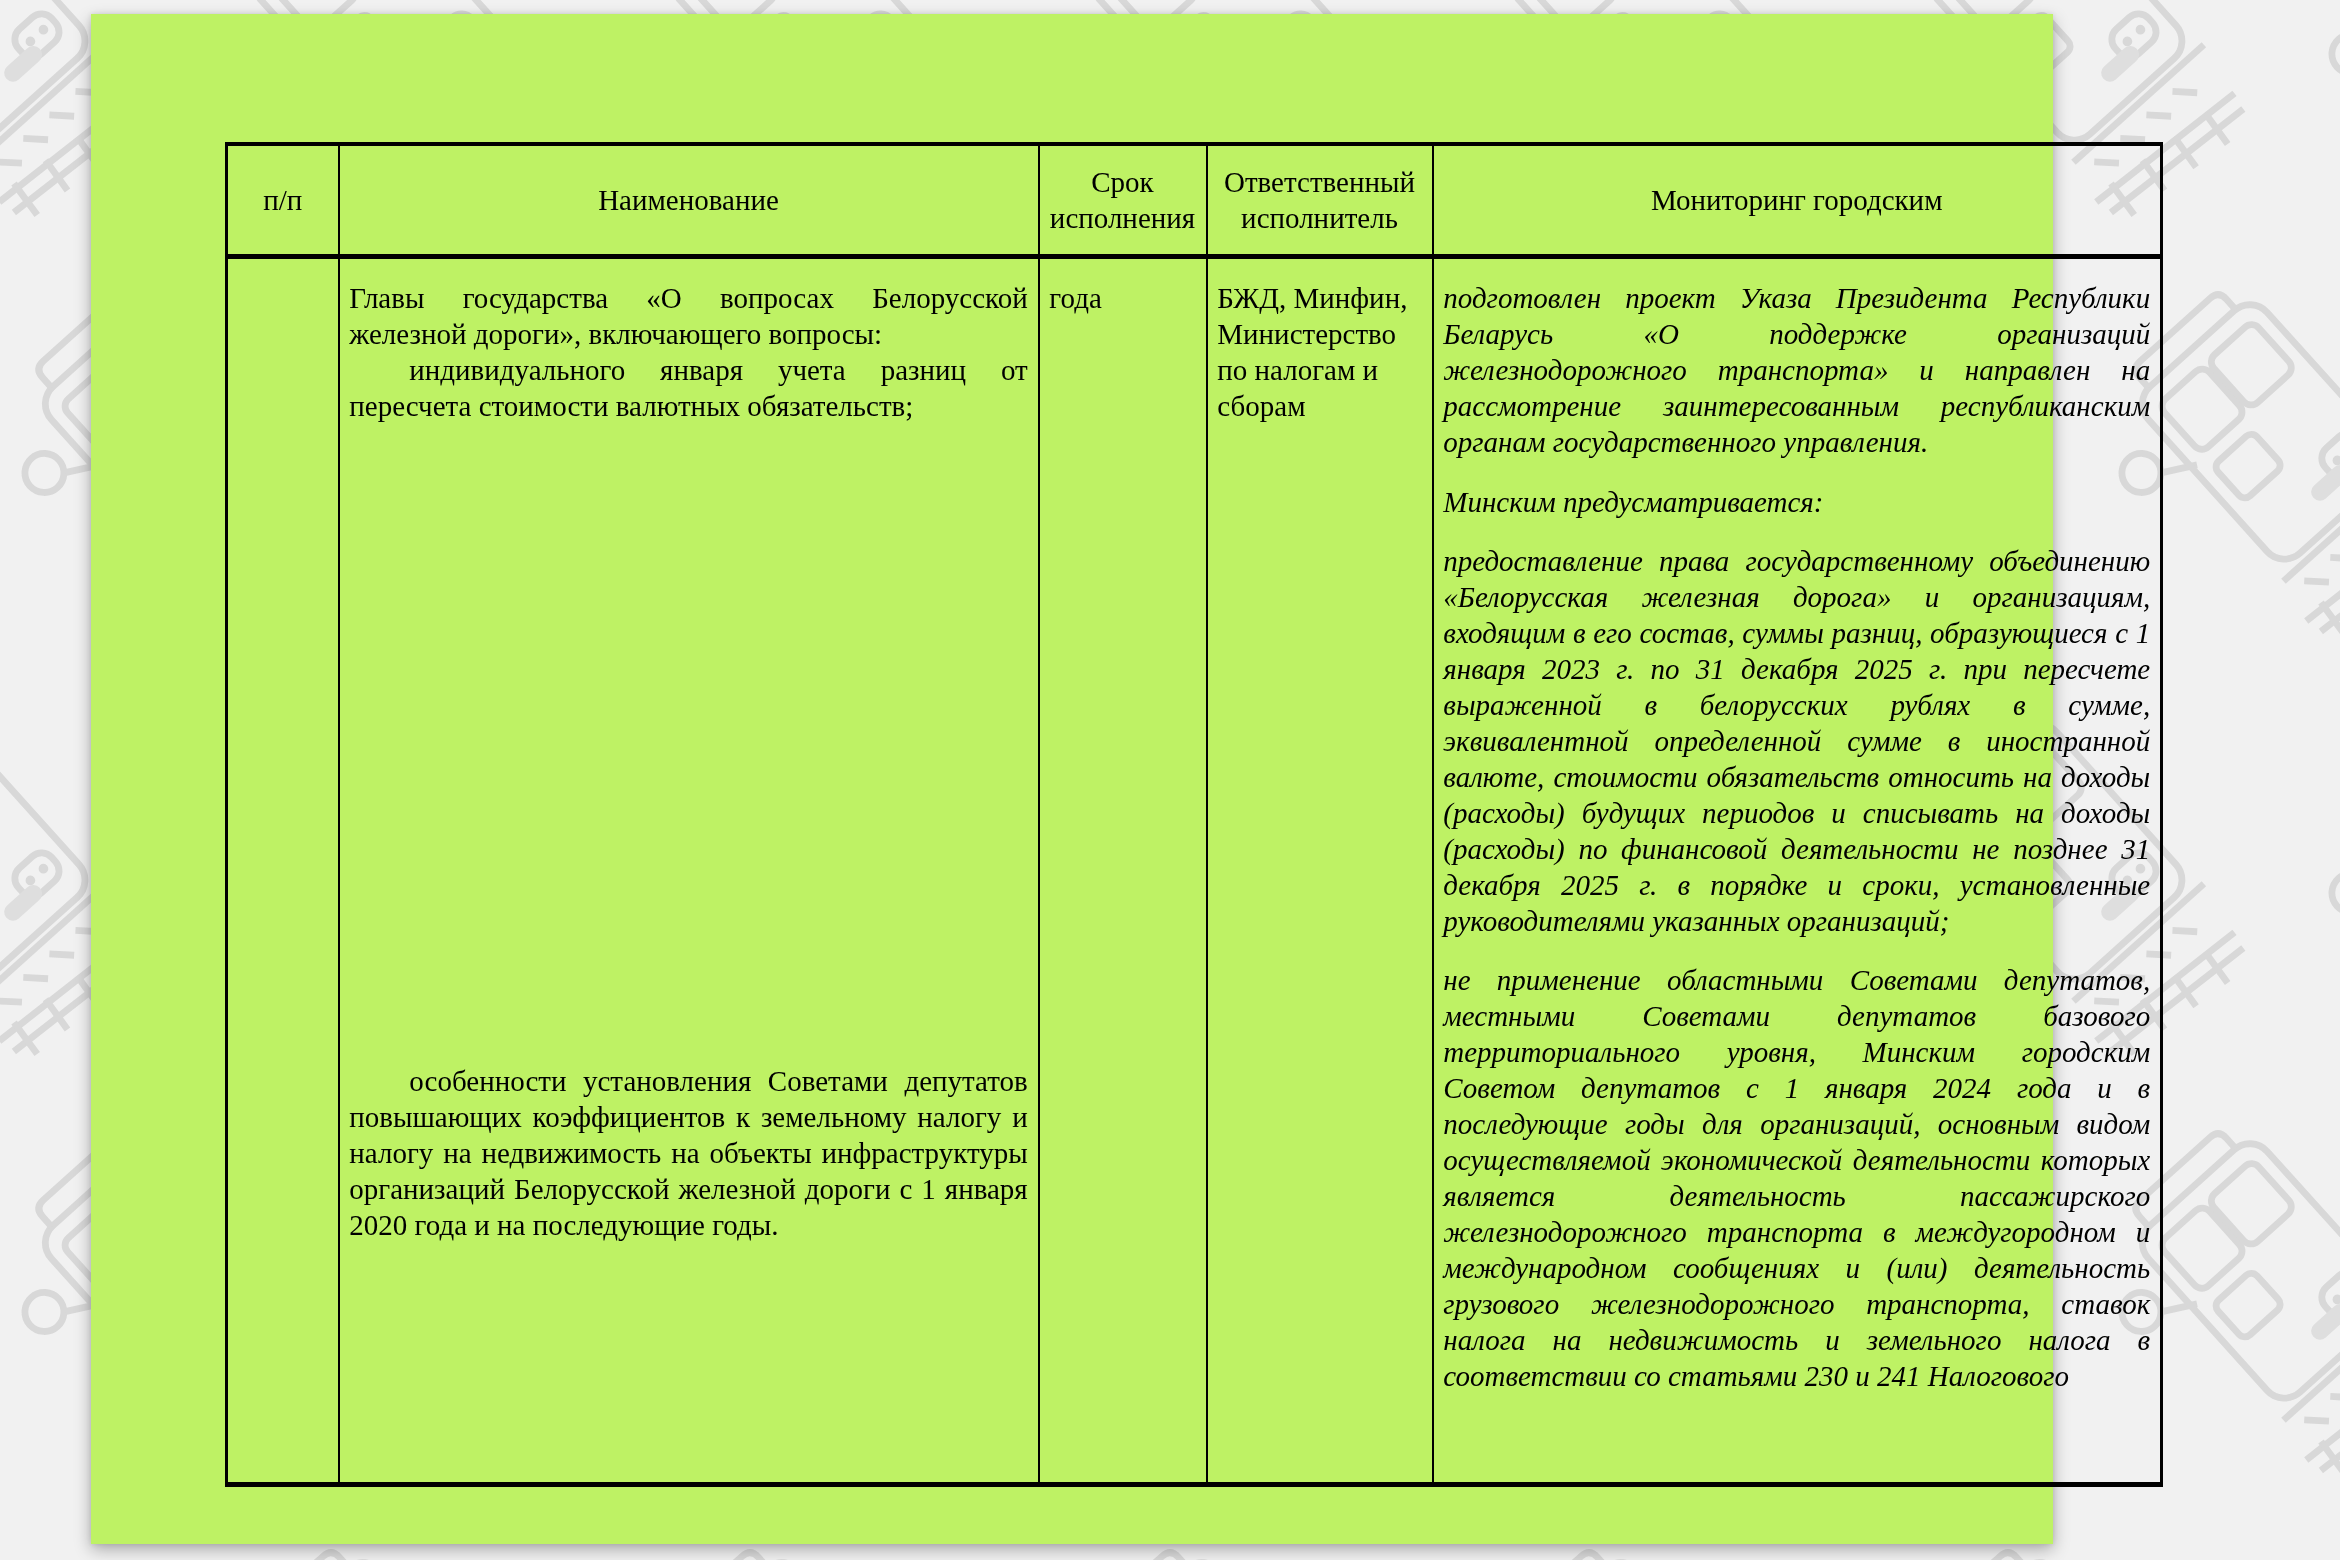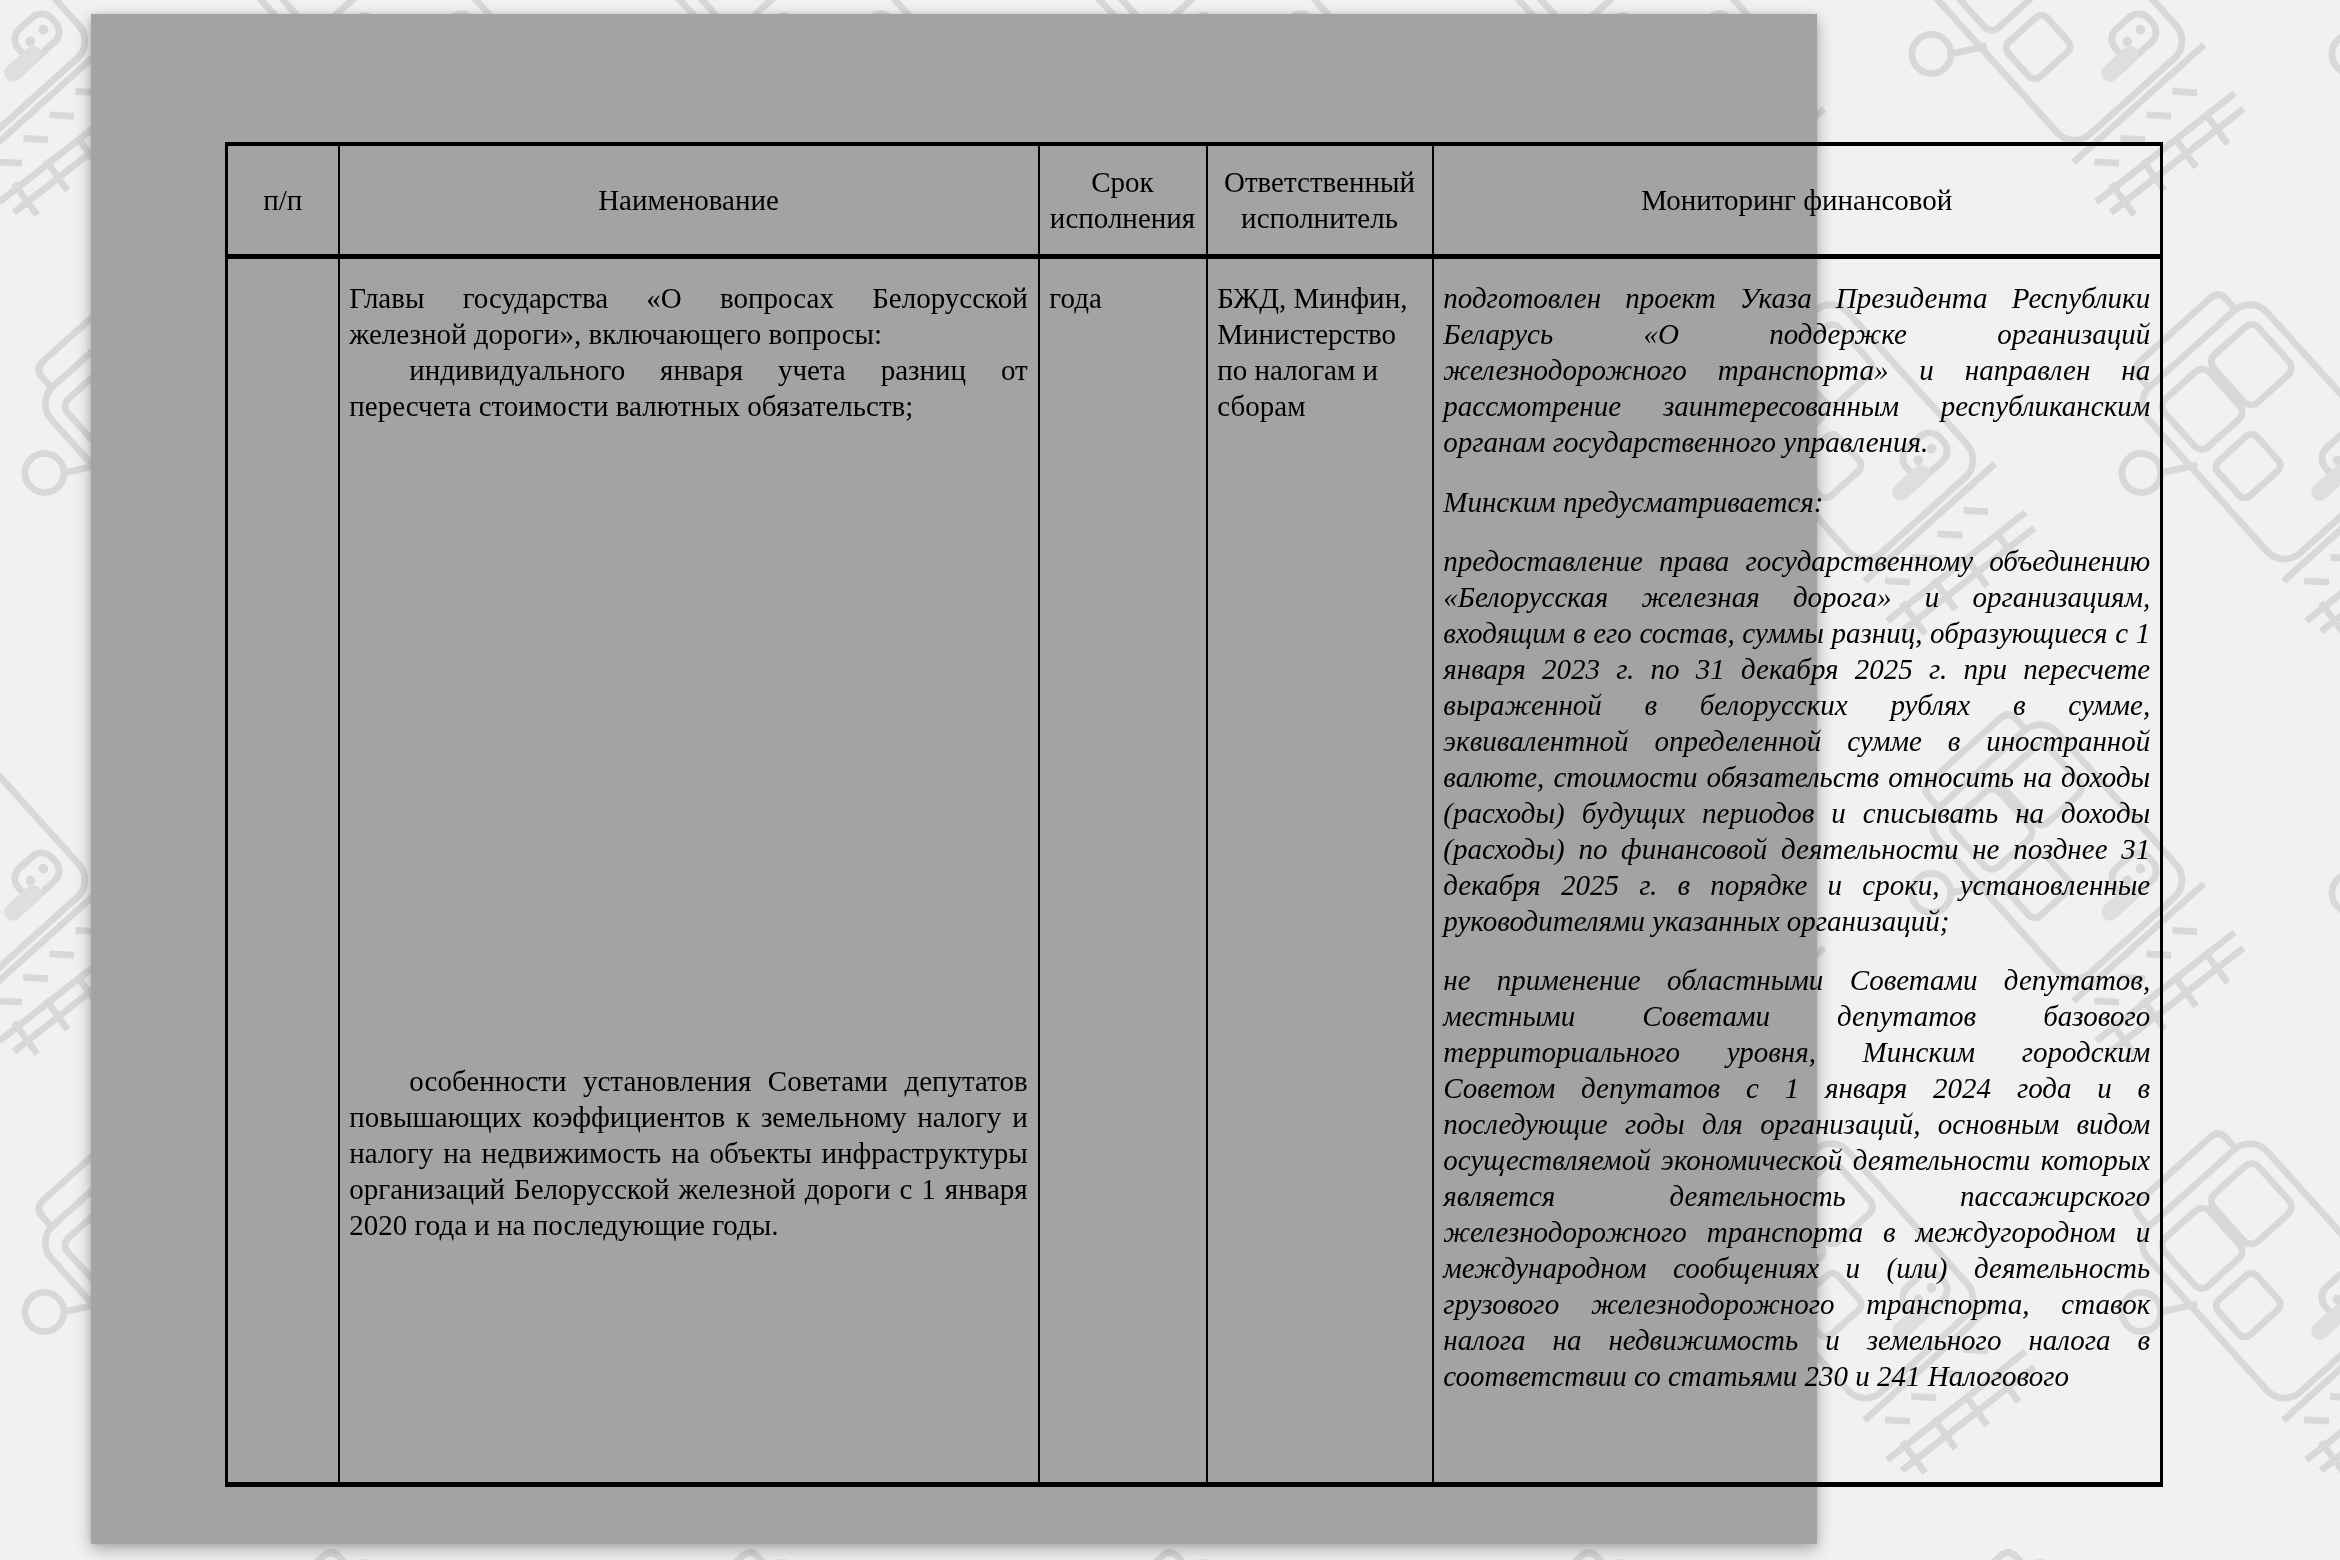--- a/index.html
+++ b/index.html
@@ -28,23 +28,23 @@
     position: absolute;
     transform: rotate(-42deg);
     opacity: 0.9;
   }
 
   
   .page {
     position: absolute;
     left: 91px;
     top: 13.7px;
-    width: 1726px;
+    width: 1962px;
     height: 1530px;
-    background: #a3a3a3;
+    background: #bef264;
     box-shadow: 0 5.9px 15.6px rgba(0,0,0,0.30), 0 0 4.9px rgba(0,0,0,0.10);
   }
 
   
   .doc-table {
     position: absolute;
     left: 134px;
     top: 128px;
     width: 1936px;
     table-layout: fixed;
@@ -728,21 +728,21 @@
       <col style="width:168px">
       <col style="width:226px">
       <col style="width:729px">
     </colgroup>
     <thead>
       <tr>
         <th>п/п</th>
         <th>Наименование</th>
         <th>Срок исполнения</th>
         <th>Ответственный исполнитель</th>
-        <th>Мониторинг финансовой</th>
+        <th>Мониторинг городским</th>
       </tr>
     </thead>
     <tbody>
       <tr>
         <td class="cell-num"></td>
         <td class="cell-name paras">
             <p>Главы государства «О вопросах Белорусской железной дороги», включающего вопросы:</p>
             <p>индивидуального января учета разниц от пересчета стоимости валютных обязательств;</p>
             <p>особенности установления Советами депутатов повышающих коэффициентов к земельному налогу и налогу на недвижимость на объекты инфраструктуры организаций Белорусской железной дороги с 1 января 2020 года и на последующие годы.</p>
           </td>

